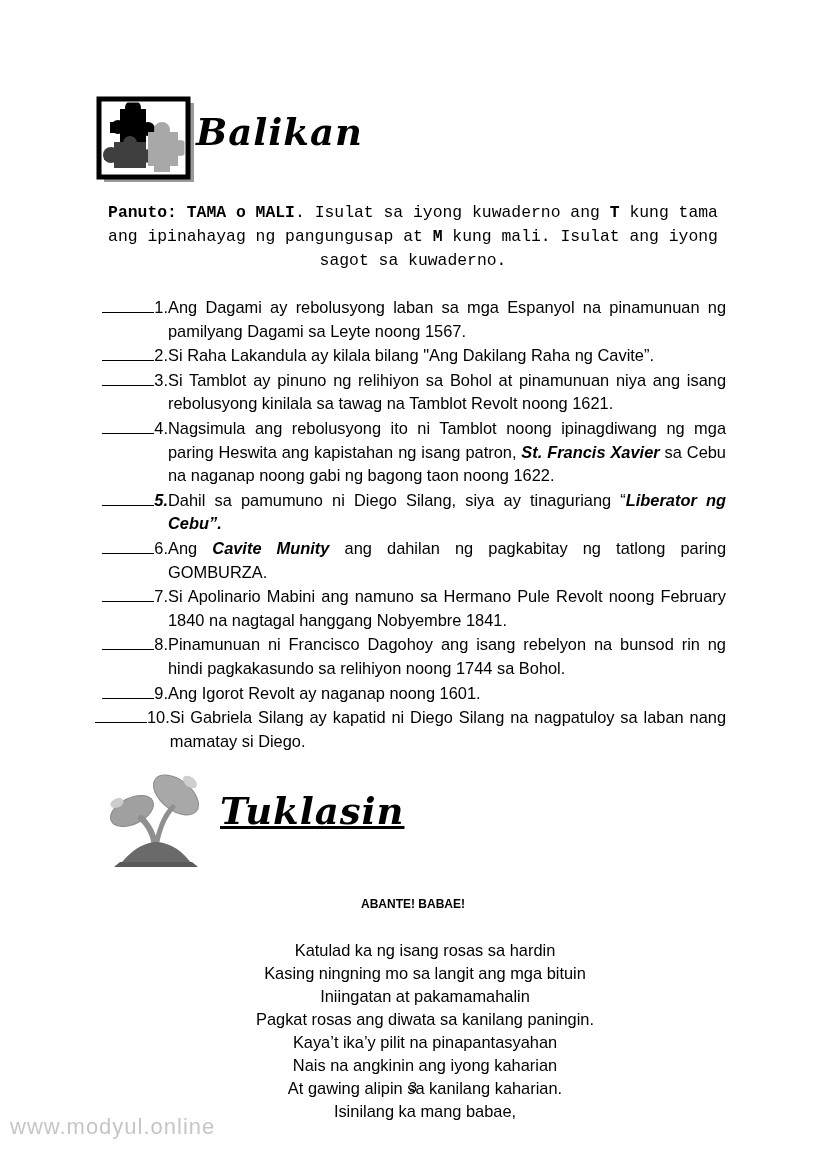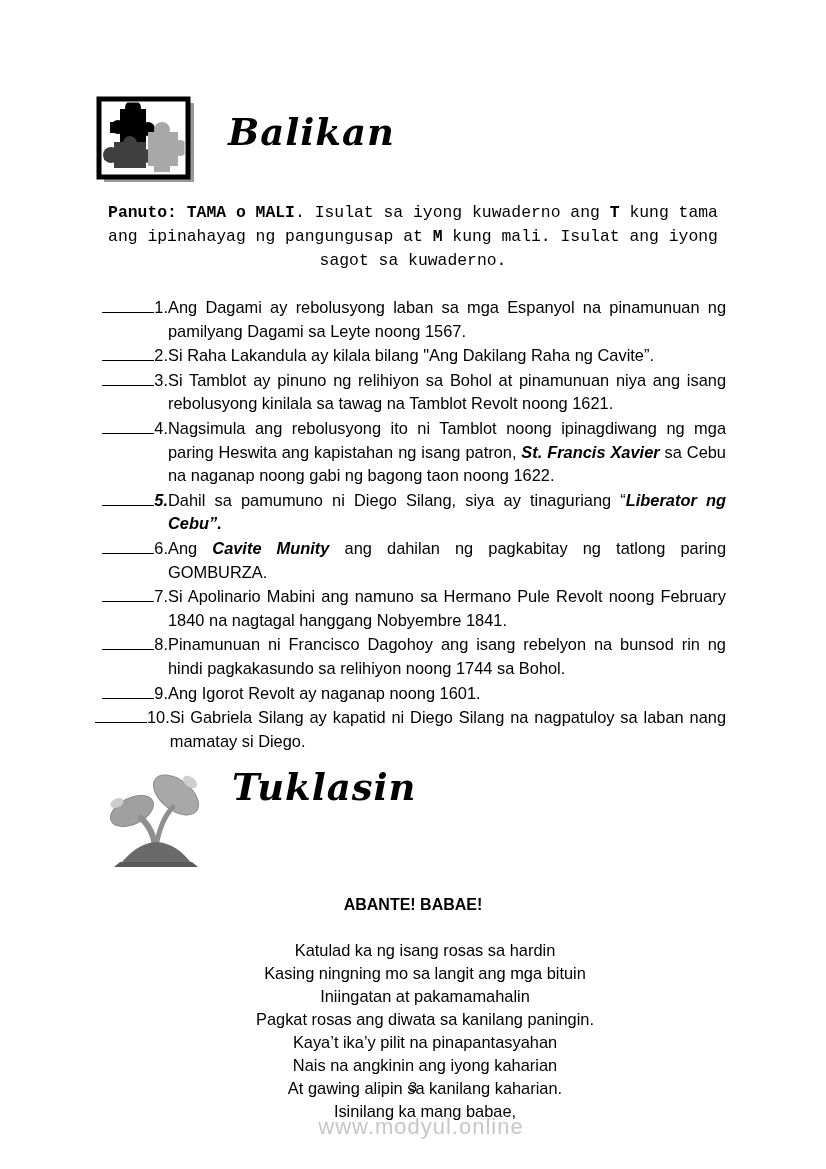--- a/index.html
+++ b/index.html
@@ -8,22 +8,22 @@
     width:826px; height:1169px;
     background:#ffffff;
     font-family:"Liberation Sans","DejaVu Sans",sans-serif;
     font-size:16.4px;
     color:#000;
     overflow:hidden;
   }
 
   
   .section-header { display:flex; align-items:center; }
-  .balikan-header { padding:96px 0 0 96px; gap:32px; }
-  .tuklasin-header { margin:16px 0 0 100px; gap:20px; align-items:flex-start; }
+  .balikan-header { padding:96px 0 0 96px; gap:0; }
+  .tuklasin-header { margin:16px 0 0 100px; gap:8px; align-items:center;text-decoration:underline; }
   .script-title {
     font-family:"DejaVu Serif","Liberation Serif",serif;
     font-style:italic; font-weight:bold;
     font-size:37px; letter-spacing:1px;
     margin:0; line-height:1;
   }
   .balikan-header .script-title { transform:translateY(-8px); }
   .tuklasin-header .script-title { margin-bottom:18px; }
   .icon-wrap { display:block; line-height:0; }
 
@@ -46,32 +46,32 @@
     width:52px; height:16px;
     border-bottom:1.5px solid #000;
   }
   .num { flex:none; }
   .q-text { flex:1; text-align:justify; }
   .seg-b { font-weight:bold; }
   .seg-i { font-style:italic;font-weight:bold; }
 
   
   .poem { text-align:center; margin-top:22px; line-height:23px; }
-  .poem-title { font-weight:bold; font-size:16px; margin:0; }
+  .poem-title { font-weight:bold; font-size:12px; margin:0; }
   .poem-lines { margin-top:23px; }
   .poem-line { line-height:23px;padding-left:24px; }
 
   
   .page-number {
     position:absolute; left:0; right:0; top:1078px;
     text-align:center; font-size:15px;
   }
   .watermark {
-    position:absolute; left:16px; right:0; top:1114px;
-    text-align:center; font-size:22px;
+    position:absolute; left:10px; right:0; top:1114px;
+    font-size:22px;
     color:#c6c6c6; letter-spacing:1px;
   }
 </style>
 </head>
 <body>
 
 <div class="page">
 
   <div class="section-header balikan-header">
     <span class="icon-wrap">

